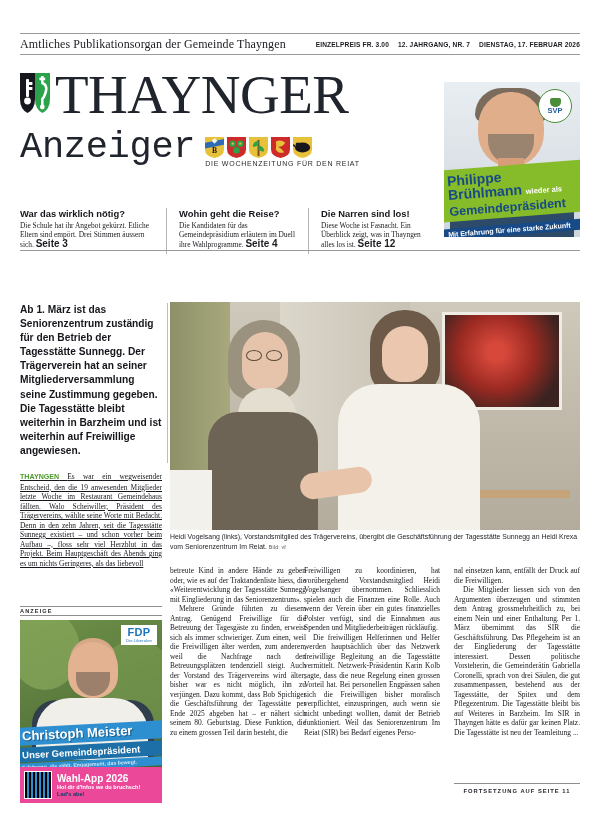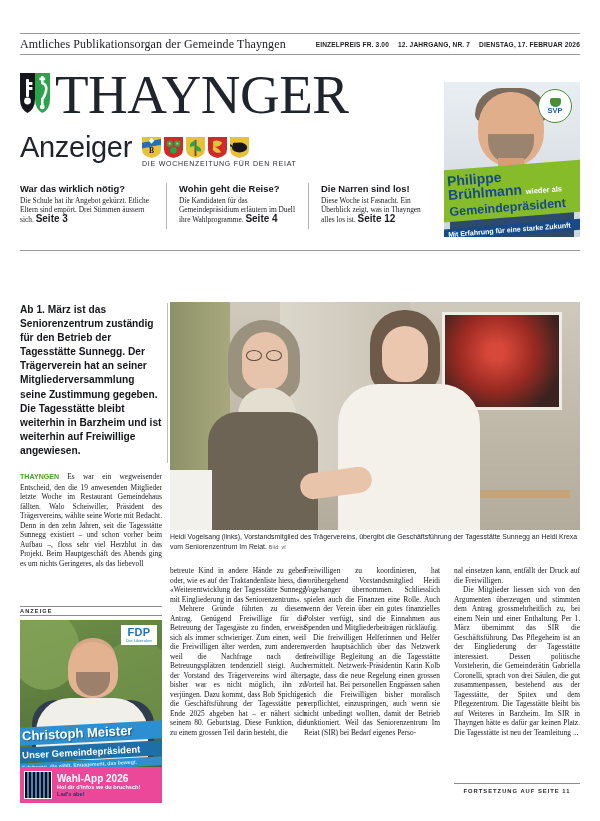--- a/index.html
+++ b/index.html
@@ -31,34 +31,34 @@
   .masthead { position:absolute; left:20px; top:68px; width:420px; }
   .mast-row1 { display:flex; align-items:flex-start; height:58px; }
   .shield-town { width:30px; height:40px; margin-top:5px; flex:0 0 auto; }
   .mast-title {
     font-family:"Liberation Serif", serif;
     font-size:55px; line-height:54px; letter-spacing:-0.5px;
     color:#20242c; font-weight:normal; margin-left:5px;
   }
   .mast-row2 { display:flex; align-items:flex-end; margin-top:-2px; }
   .mast-sub {
-    font-family:Liberation Sans, sans-serif;
-    font-size:29px; line-height:46px; color:#20242c; letter-spacing:-0.3px;
+    font-family:Liberation Mono, monospace;
+    font-size:37px; line-height:46px; color:#20242c; letter-spacing:-0.3px;
   }
   .crest-block { margin-left:10px; padding-bottom:3px; }
   .crest-row { display:flex; gap:3px; }
   .crest { width:19px; height:21px; }
   .crest-tag {
     font-size:7px; color:#2a2a30; letter-spacing:.75px;
     margin-top:2px; white-space:nowrap;
   }
 
   
   .teasers {
-    position:absolute; left:20px; top:183px; width:420px; height:46px;
+    position:absolute; left:20px; top:208px; width:420px; height:46px;
     display:flex;
   }
   .teaser { padding-right:8px; }
   .teaser + .teaser { border-left:1px solid #b5b5b5; padding-left:12px; }
   .t1 { width:146px; } .t2 { width:142px; } .t3 { width:132px; }
   .teaser h4 { font-size:9.4px; font-weight:bold; color:#15161b; margin-bottom:1.5px; }
   .teaser p {
     font-family:"Liberation Serif", serif;
     font-size:7.4px; line-height:9.4px; color:#1b1b20;
   }
@@ -167,21 +167,21 @@
   
   .col {
     position:absolute;
     font-family:"Liberation Serif", serif;
     font-size:7.45px; line-height:9.5px; color:#17181d;
     text-align:justify; hyphens:auto;
   }
   .col p { text-indent:9px; }
   .col p.first { text-indent:0; }
   .col .dateline { font-family:"Liberation Sans", sans-serif; font-weight:bold; font-size:7.1px; color:#4c9a2a; }
-  .c1 { left:20px; top:472px; width:142px; }
+  .c1 { left:20px; top:472px; width:142px;text-decoration:underline; }
   .c2 { left:170px; top:566px; width:136px; }
   .c3 { left:304px; top:566px; width:136px; }
   .c4 { left:454px; top:566px; width:126px; }
 
   
   .anzeige-wrap { position:absolute; left:20px; top:606px; width:142px; }
   .anzeige-lbl {
     font-size:5.6px; letter-spacing:1.1px; color:#2a2a30; font-weight:bold;
     border-top:1px solid #8d8d8d; border-bottom:1px solid #8d8d8d;
     padding:1px 0 1px 0; margin-bottom:4px;

